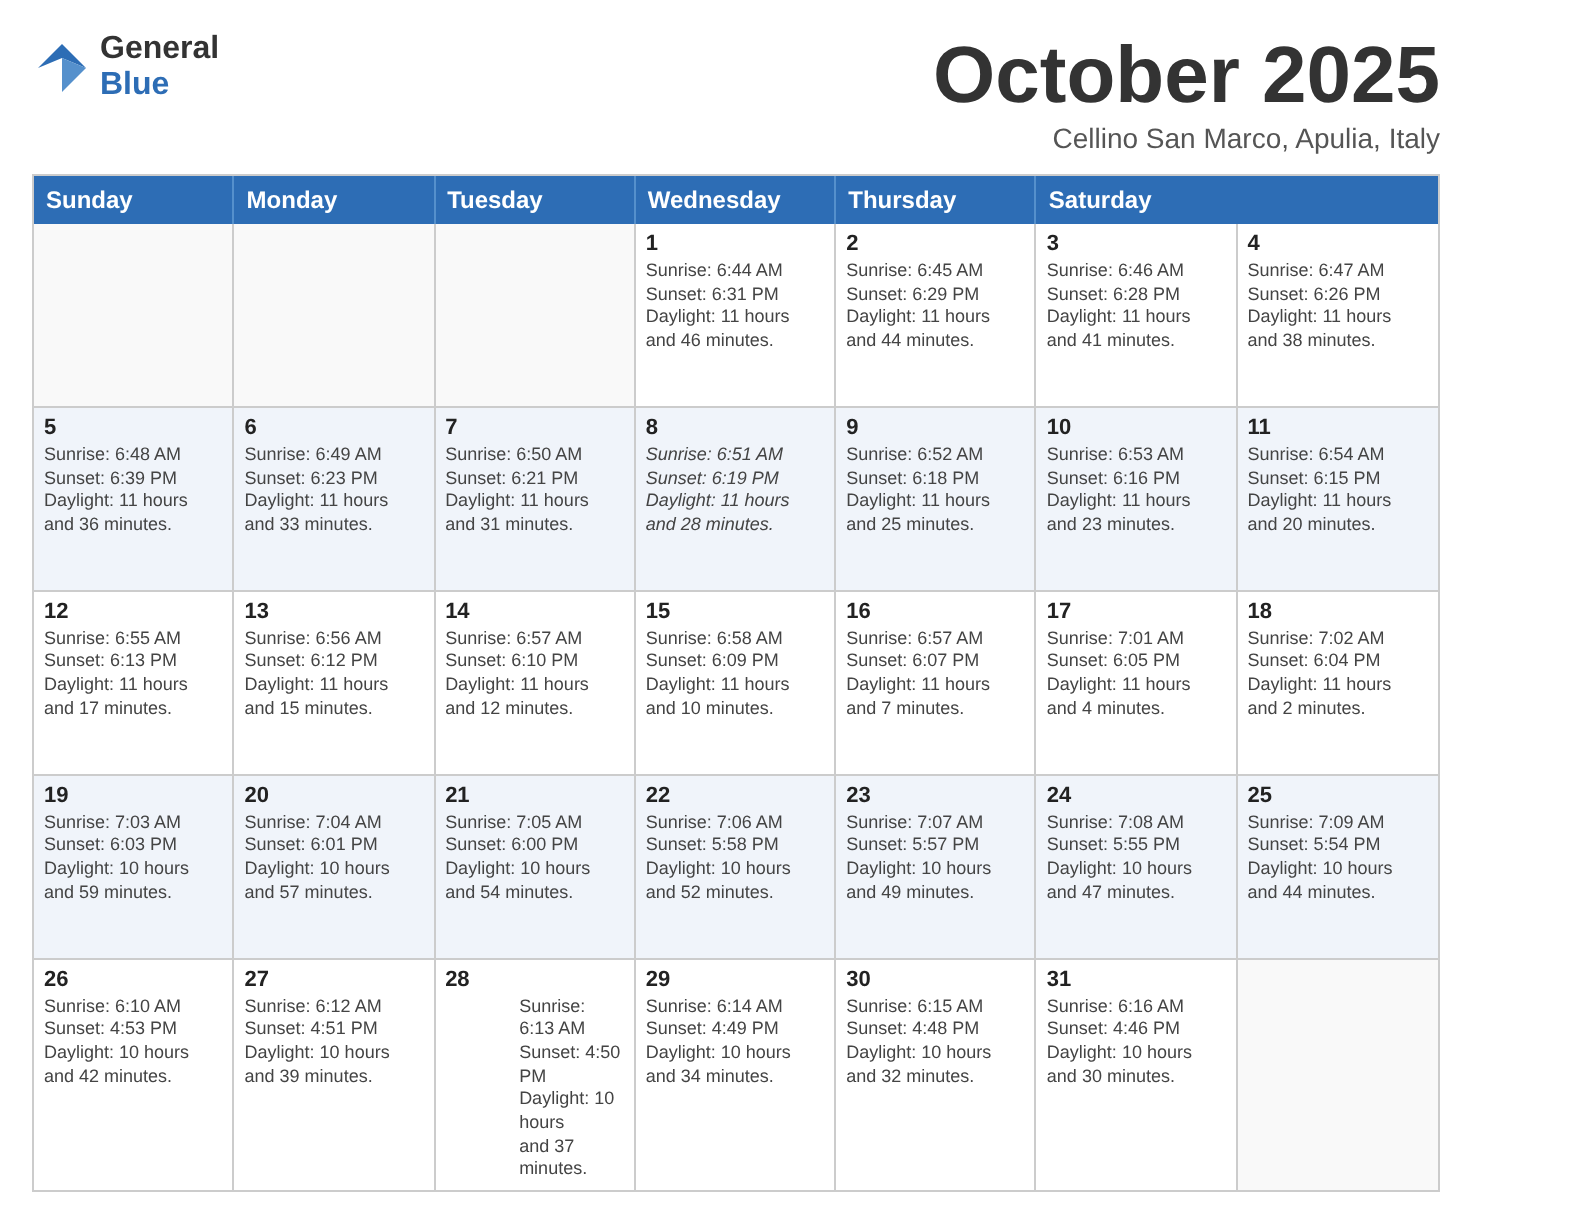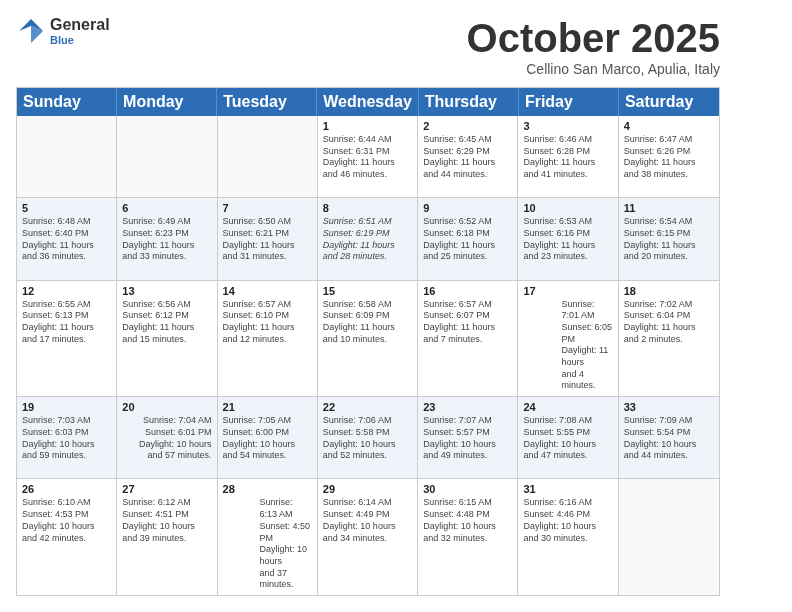--- a/index.html
+++ b/index.html
@@ -31,21 +31,21 @@
       display: flex;
       flex-direction: column;
       line-height: 1.1;
     }
     .logo-general {
       font-size: 16px;
       font-weight: bold;
       color: #333;
     }
     .logo-blue {
-      font-size: 11px;
+      font-size: 16px;
       font-weight: bold;
       color: #2d6db5;
     }
     .logo-icon {
       width: 30px;
       height: 30px;
       margin-right: 4px;
     }
     .title-section {
       text-align: right;
@@ -65,21 +65,21 @@
       flex-direction: column;
       border: 1px solid #ccc;
     }
     .day-headers {
       display: grid;
       grid-template-columns: repeat(7, 1fr);
       background: #2d6db5;
     }
     .day-header {
       color: #fff;
-      font-size: 16px;
+      font-size: 12px;
       font-weight: bold;
       padding: 5px 6px;
       text-align: left;
       border-right: 1px solid #5590cc;
     }
     .day-header:last-child { border-right: none; }
     .calendar-grid {
       flex: 1;
       display: flex;
       flex-direction: column;
@@ -136,21 +136,20 @@
     </div>
   </div>
 
   <div class="calendar">
     <div class="day-headers">
     <div class="day-header">Sunday</div>
         <div class="day-header">Monday</div>
         <div class="day-header">Tuesday</div>
         <div class="day-header">Wednesday</div>
         <div class="day-header">Thursday</div>
-        <div class="day-header">Friday</div>
         <div class="day-header">Saturday</div>
       </div>
     <div class="calendar-grid">
     <div class="calendar-row">
           <div class="calendar-cell empty"></div>
           <div class="calendar-cell empty"></div>
           <div class="calendar-cell empty"></div>
           <div class="calendar-cell">
             <div class="cell-date">1</div>
             <div class="cell-info" style="white-space: pre-line;">Sunrise: 6:44 AM
@@ -177,21 +176,21 @@
             <div class="cell-info" style="white-space: pre-line;">Sunrise: 6:47 AM
 Sunset: 6:26 PM
 Daylight: 11 hours
 and 38 minutes.</div>
           </div>
         </div>
         <div class="calendar-row">
           <div class="calendar-cell alt-row">
             <div class="cell-date">5</div>
             <div class="cell-info" style="white-space: pre-line;">Sunrise: 6:48 AM
-Sunset: 6:40 PM
+Sunset: 6:39 PM
 Daylight: 11 hours
 and 36 minutes.</div>
           </div>
           <div class="calendar-cell alt-row">
             <div class="cell-date">6</div>
             <div class="cell-info" style="white-space: pre-line;">Sunrise: 6:49 AM
 Sunset: 6:23 PM
 Daylight: 11 hours
 and 33 minutes.</div>
           </div>
@@ -262,21 +261,21 @@
           </div>
           <div class="calendar-cell">
             <div class="cell-date">16</div>
             <div class="cell-info" style="white-space: pre-line;">Sunrise: 6:57 AM
 Sunset: 6:07 PM
 Daylight: 11 hours
 and 7 minutes.</div>
           </div>
           <div class="calendar-cell">
             <div class="cell-date">17</div>
-            <div class="cell-info" style="white-space: pre-line; margin-left: 38px;">Sunrise: 7:01 AM
+            <div class="cell-info" style="white-space: pre-line;">Sunrise: 7:01 AM
 Sunset: 6:05 PM
 Daylight: 11 hours
 and 4 minutes.</div>
           </div>
           <div class="calendar-cell">
             <div class="cell-date">18</div>
             <div class="cell-info" style="white-space: pre-line;">Sunrise: 7:02 AM
 Sunset: 6:04 PM
 Daylight: 11 hours
 and 2 minutes.</div>
@@ -285,21 +284,21 @@
         <div class="calendar-row">
           <div class="calendar-cell alt-row">
             <div class="cell-date">19</div>
             <div class="cell-info" style="white-space: pre-line;">Sunrise: 7:03 AM
 Sunset: 6:03 PM
 Daylight: 10 hours
 and 59 minutes.</div>
           </div>
           <div class="calendar-cell alt-row">
             <div class="cell-date">20</div>
-            <div class="cell-info" style="white-space: pre-line; text-align: right;">Sunrise: 7:04 AM
+            <div class="cell-info" style="white-space: pre-line;">Sunrise: 7:04 AM
 Sunset: 6:01 PM
 Daylight: 10 hours
 and 57 minutes.</div>
           </div>
           <div class="calendar-cell alt-row">
             <div class="cell-date">21</div>
             <div class="cell-info" style="white-space: pre-line;">Sunrise: 7:05 AM
 Sunset: 6:00 PM
 Daylight: 10 hours
 and 54 minutes.</div>
@@ -319,21 +318,21 @@
 and 49 minutes.</div>
           </div>
           <div class="calendar-cell alt-row">
             <div class="cell-date">24</div>
             <div class="cell-info" style="white-space: pre-line;">Sunrise: 7:08 AM
 Sunset: 5:55 PM
 Daylight: 10 hours
 and 47 minutes.</div>
           </div>
           <div class="calendar-cell alt-row">
-            <div class="cell-date">33</div>
+            <div class="cell-date">25</div>
             <div class="cell-info" style="white-space: pre-line;">Sunrise: 7:09 AM
 Sunset: 5:54 PM
 Daylight: 10 hours
 and 44 minutes.</div>
           </div>
         </div>
         <div class="calendar-row">
           <div class="calendar-cell">
             <div class="cell-date">26</div>
             <div class="cell-info" style="white-space: pre-line;">Sunrise: 6:10 AM

